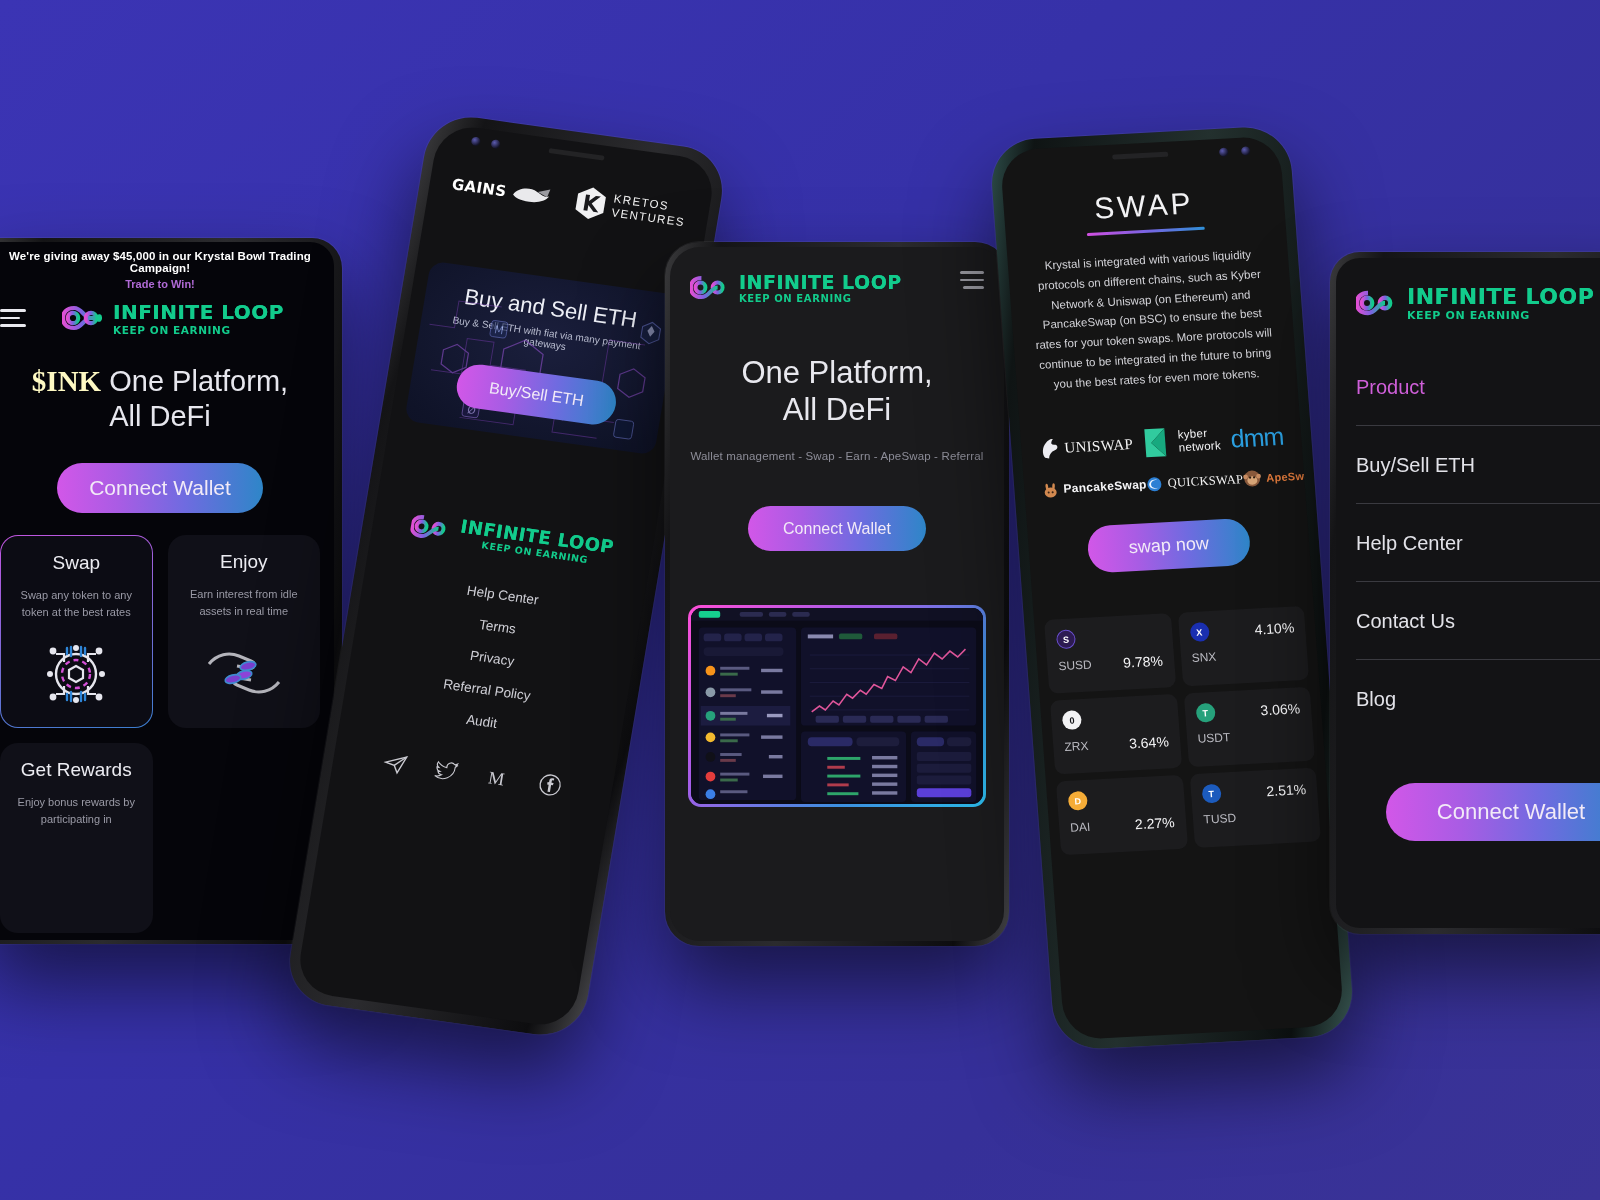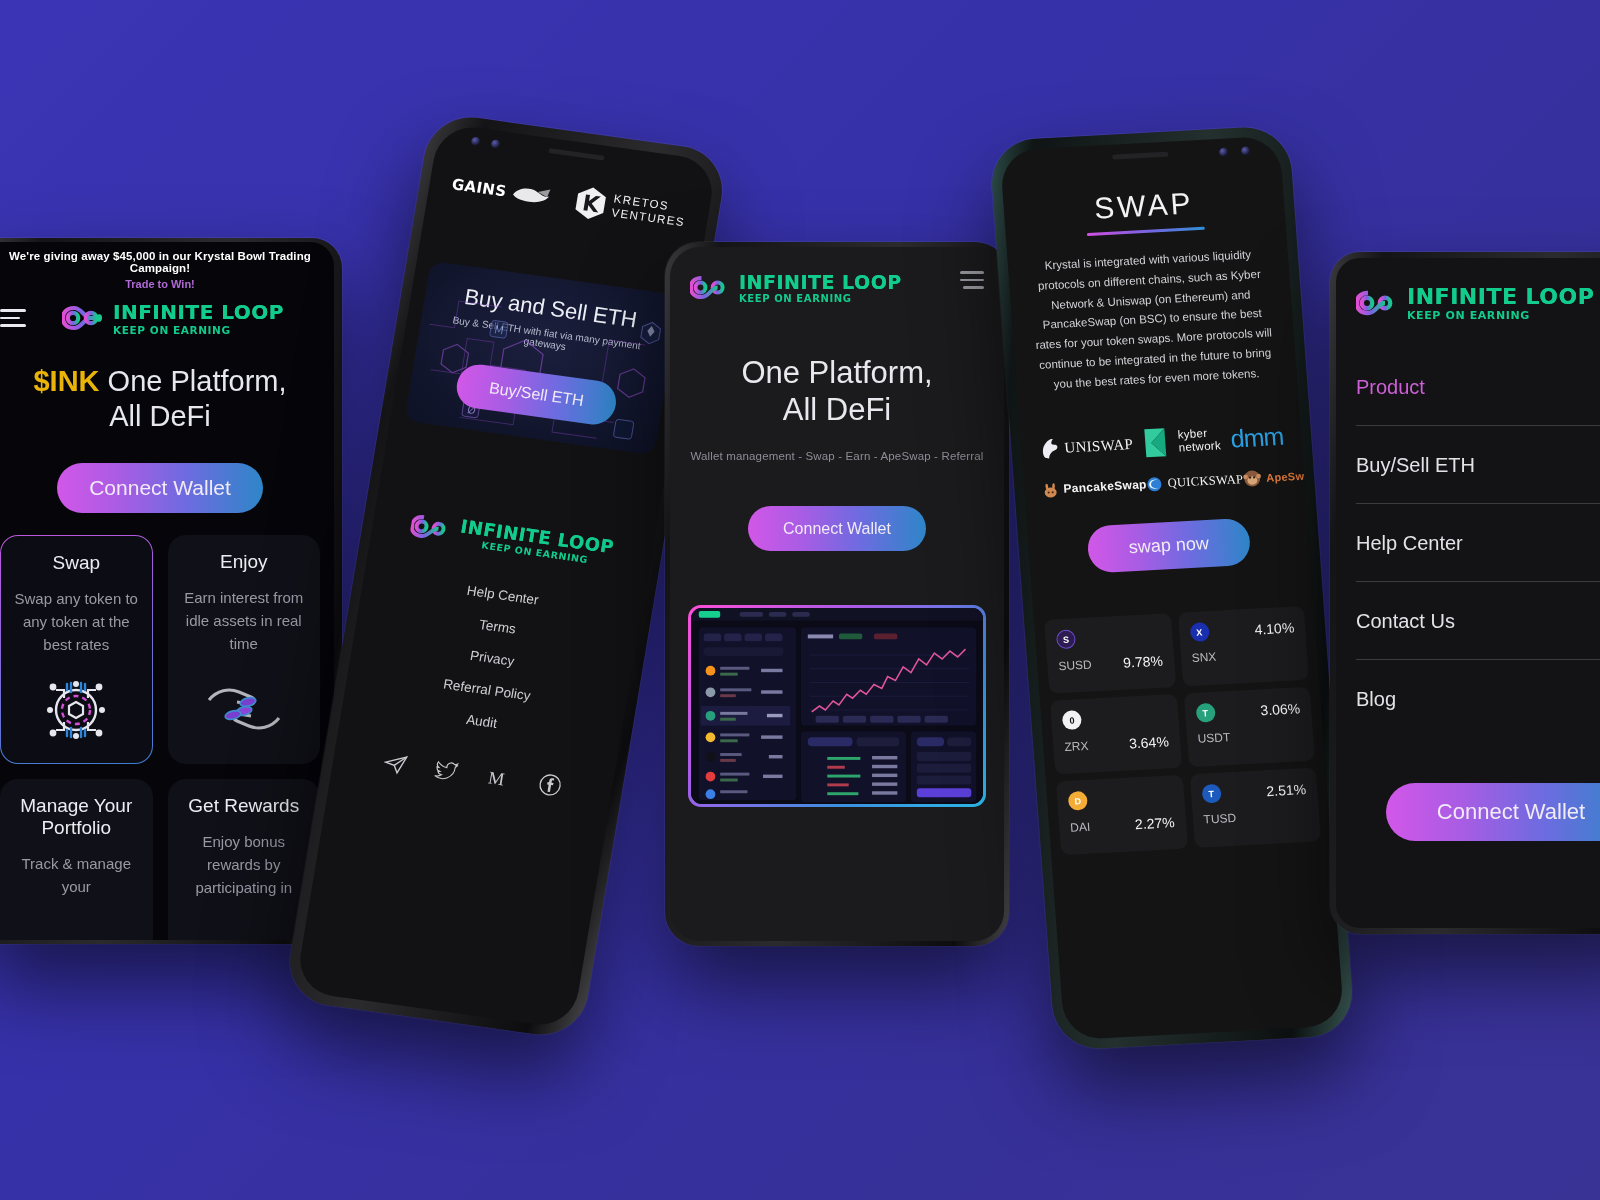--- a/index.html
+++ b/index.html
@@ -41,34 +41,34 @@
   .p1-head { display:flex; align-items:center; padding:6px 14px 0; }
   .burger { width:26px; display:flex; flex-direction:column; gap:5px; flex:0 0 auto; cursor:pointer; }
   .burger i { display:block; height:2.5px; border-radius:2px; background:#e9e9ef; }
   .burger i:nth-child(1){ width:100%; } .burger i:nth-child(2){ width:78%; } .burger i:nth-child(3){ width:100%; }
   .logo-wrap { display:flex; align-items:center; gap:9px; }
   .loop-mark { flex:0 0 auto; }
   .logo-txt .l1 { font-family:"DejaVu Sans", sans-serif; font-weight:800; letter-spacing:.5px; color:#0fc98a;
      background:linear-gradient(90deg,#14cf8d,#0fbf95); -webkit-background-clip:text; background-clip:text; color:#12cc8c; }
   .logo-txt .l2 { font-family:"DejaVu Sans", sans-serif; font-weight:800; color:#12cc8c; letter-spacing:.6px; }
   .p1-hero { text-align:center; color:#e7e7ee; font-size:29px; line-height:1.22; margin-top:28px; font-weight:400; }
-  .p1-hero b { font-weight:700; color:#eab308; }
+  .p1-hero b { font-weight:700; color:#fef9c3;font-family:Liberation Serif, serif; }
   .grad-btn {
     display:block; margin:28px auto 0; border:0; cursor:pointer;
     background:linear-gradient(90deg,#d257e8 0%,#a95ce4 30%, #6f6be0 62%, #2e86c8 100%);
     color:#f2eaf7; border-radius:30px; font-family:"Liberation Sans",sans-serif;
   }
   #p1 .grad-btn { width:206px; height:50px; font-size:21px; }
   .cards { display:grid; grid-template-columns:1fr 1fr; gap:15px; padding:22px 14px 0; }
   .card { background:#101018; border-radius:18px; padding:16px 12px 14px; text-align:center; min-height:190px; }
   .card.active { background:#0c0c14; border:1.5px solid transparent;
     background-image:linear-gradient(#0c0c14,#0c0c14), linear-gradient(165deg,#c355e0,#3b7fd0);
     background-origin:border-box; background-clip:padding-box,border-box; }
   .card h3 { color:#ececf2; font-weight:400; font-size:19px; margin-bottom:13px; }
-  .card p { color:#9a9aa6; font-size:15px; line-height:1.55;text-align:center; }
+  .card p { color:#9a9aa6; font-size:11px; line-height:1.55;text-align:center; }
   .card-ico { margin:14px auto 0; display:block; }
 
   
   #p2 { left:356px; top:126px; width:300px; height:900px;
         transform: rotate(9.5deg) skewY(-1.6deg); }
   #p2 .screen { background:#121214; }
   .p2-logos { display:flex; align-items:center; justify-content:space-between;
      padding:42px 22px 0; }
   .gains { display:flex; align-items:center; gap:5px; }
   .gains span { color:#fff; font-weight:800; font-size:15px; letter-spacing:.4px;
@@ -220,24 +220,20 @@
       <div class="card">
         <h3>Enjoy</h3>
         <p>Earn interest from idle assets in real time</p>
         <svg class="card-ico" width="82" height="74" viewBox="0 0 82 74">
           <path d="M6 30 C14 20 26 18 36 22 L48 27 C53 29 52 35 46 34 L34 32" fill="none" stroke="#b4b4bb" stroke-width="3"></path>
           <path d="M76 48 C68 58 56 60 46 56 L34 51 C29 49 30 43 36 44 L48 46" fill="none" stroke="#b4b4bb" stroke-width="3"></path>
           <ellipse cx="45" cy="32" rx="8" ry="4" fill="#7a3fcf" stroke="#3f8ad0" stroke-width="1.6" transform="rotate(-14 45 32)"></ellipse>
           <ellipse cx="41" cy="41" rx="8" ry="4" fill="#8e44d8" stroke="#3f8ad0" stroke-width="1.6" transform="rotate(-14 41 41)"></ellipse>
           <ellipse cx="30" cy="45" rx="8" ry="4" fill="#7a3fcf" stroke="#3f8ad0" stroke-width="1.6" transform="rotate(-14 30 45)"></ellipse>
         </svg>
-      </div>
-      <div class="card">
-        <h3>Manage Your Portfolio</h3>
-        <p>Track &amp; manage your</p>
       </div>
       <div class="card">
         <h3>Get Rewards</h3>
         <p>Enjoy bonus rewards by participating in</p>
       </div>
     </div>
   </div>
 </div>
 
 <div class="phone" id="p2">

